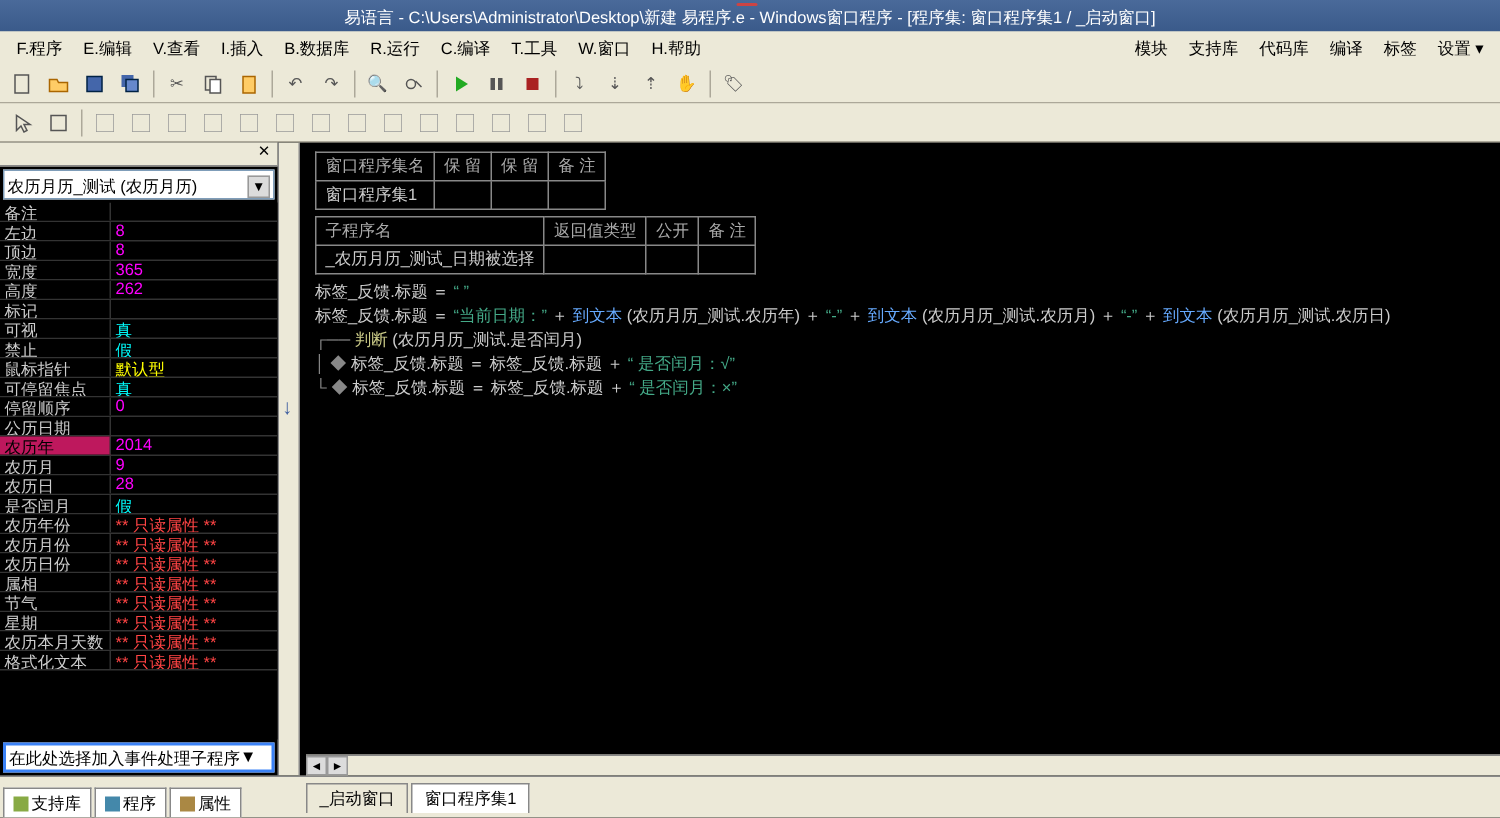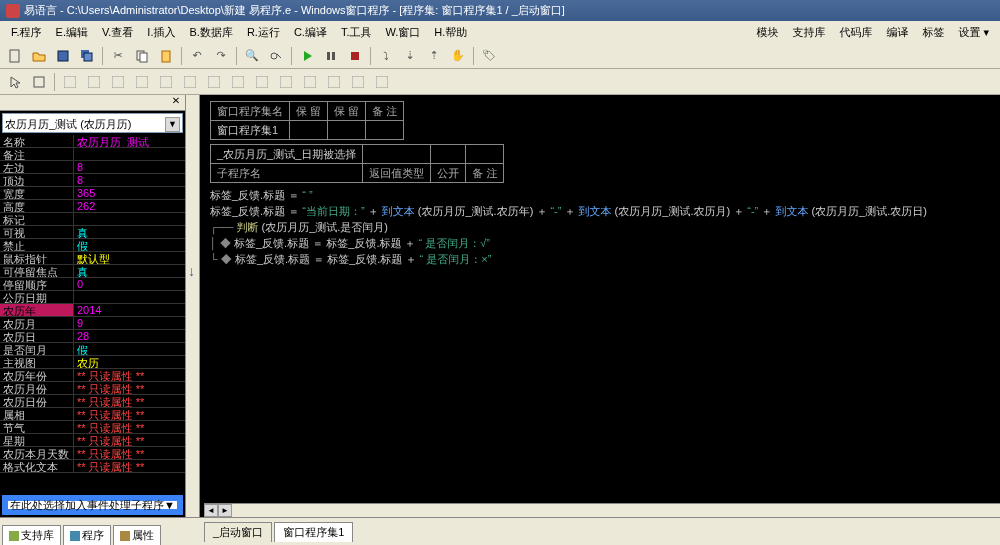--- a/index.html
+++ b/index.html
@@ -1,17 +1,17 @@
 <!DOCTYPE html>
 <html><head>
 <meta charset="utf-8">
 <style>
 * { margin:0; padding:0; box-sizing:border-box; font-family:"Microsoft YaHei","SimSun",sans-serif; font-size:11px; }
 body { width:1000px; height:545px; background:#ece9d8; overflow:hidden; }
-.titlebar { height:21px; background:linear-gradient(#4a6a9a,#3a5a8a); color:#fff; padding:2px 6px; display:flex; align-items:center; font-size:11px; }
+.titlebar { height:21px; background:linear-gradient(#4a6a9a,#3a5a8a); color:#fff; padding:2px 6px; display:flex; align-items:center; font-size:11px;flex-direction:column; }
 .titlebar .icon { width:14px; height:14px; background:#c44; margin-right:4px; border-radius:2px; }
 .menubar { height:22px; background:#ece9d8; display:flex; align-items:flex-end; padding:0 4px; }
 .menubar .m { padding:3px 7px; cursor:pointer; }
 .menubar .sp { flex:1; }
 .toolbar { height:26px; background:#ece9d8; border-bottom:1px solid #aca899; display:flex; align-items:center; padding:0 4px; gap:2px; }
 .tb { width:22px; height:20px; border:1px solid transparent; display:flex; align-items:center; justify-content:center; color:#555; }
 .tsep { width:1px; height:18px; background:#aca899; margin:0 2px; }
 .toolbar2 { height:26px; background:#ece9d8; border-bottom:1px solid #aca899; display:flex; align-items:center; padding:0 4px; gap:2px; }
 .main { display:flex; height:422px; }
 .left { width:186px; border-right:1px solid #888; display:flex; flex-direction:column; background:#000; }
@@ -22,21 +22,21 @@
 .props { flex:1; overflow-y:auto; background:#000; }
 .prow { display:flex; height:13px; border-bottom:1px solid #333; }
 .pname { width:74px; padding:0 3px; color:#ccc; background:#000; border-right:1px solid #333; white-space:nowrap; overflow:hidden; }
 .pval { flex:1; padding:0 3px; white-space:nowrap; overflow:hidden; }
 .pname.sel { background:#be185d; color:#000; }
 .v-magenta { color:#f0f; }
 .v-cyan { color:#0ff; }
 .v-yellow { color:#ff0; }
 .v-orange { color:#ff8000;margin-top:20px; }
 .v-red { color:#f44; }
-.evcombo { height:20px; margin:2px; background:#fff; border:6px solid #3b82f6; display:flex; align-items:center; padding:0 2px; font-size:11px; }
+.evcombo { height:20px; margin:2px; background:#fff; border:2px solid #3b82f6; display:flex; align-items:center; padding:0 2px; font-size:11px; }
 .center { flex:1; background:#000; position:relative; overflow:hidden; }
 .vruler { position:absolute; left:0; top:0; width:14px; height:100%; background:#ece9d8; border-right:1px solid #888; }
 .arrow-dn { position:absolute; left:2px; top:168px; color:#4060a0; font-size:14px; }
 .code { position:absolute; left:18px; top:0; right:0; bottom:14px; color:#ccc; font-family:"SimSun",monospace; font-size:12px; padding:6px 0 0 6px; line-height:16px; }
 .hscroll { position:absolute; left:18px; right:0; bottom:0; height:14px; background:#ece9d8; border-top:1px solid #888; display:flex; }
 .sbtn { width:14px; height:13px; background:#dcdcdc; border:1px solid #999; font-size:8px; text-align:center; line-height:11px; }
 .gridtbl { border-collapse:collapse; margin-bottom:4px; }
 .gridtbl td { border:1px solid #888; padding:1px 6px; height:16px; color:#ccc; font-size:11px; }
 .gridtbl td.hdr { color:#aaa; }
 .c-str { color:#4a8; }
@@ -242,24 +242,20 @@
   <div class="left">
     <div class="lefthdr">
       <span class="closex">✕</span>
     </div>
     <div class="combo">
       <span>农历月历_测试 (农历月历)</span>
       <span class="arr">▼</span>
     </div>
     <div class="props" id="props-container">
         <div class="prow">
-          <div class="pname">名称</div>
-          <div class="pval v-magenta">农历月历_测试</div>
-        </div>
-        <div class="prow">
           <div class="pname">备注</div>
           <div class="pval "></div>
         </div>
         <div class="prow">
           <div class="pname">左边</div>
           <div class="pval v-magenta">8</div>
         </div>
         <div class="prow">
           <div class="pname">顶边</div>
           <div class="pval v-magenta">8</div>
@@ -308,24 +304,20 @@
           <div class="pname">农历月</div>
           <div class="pval v-magenta">9</div>
         </div>
         <div class="prow">
           <div class="pname">农历日</div>
           <div class="pval v-magenta">28</div>
         </div>
         <div class="prow">
           <div class="pname">是否闰月</div>
           <div class="pval v-cyan">假</div>
-        </div>
-        <div class="prow">
-          <div class="pname">主视图</div>
-          <div class="pval v-yellow">农历</div>
         </div>
         <div class="prow">
           <div class="pname">农历年份</div>
           <div class="pval v-red">** 只读属性 **</div>
         </div>
         <div class="prow">
           <div class="pname">农历月份</div>
           <div class="pval v-red">** 只读属性 **</div>
         </div>
         <div class="prow">
@@ -376,30 +368,30 @@
               <td style="color:#ccc">窗口程序集1</td>
               <td></td>
               <td></td>
               <td></td>
             </tr>
       </tbody>
         </table>
       <table class="gridtbl">
         <tbody>
             <tr>
-              <td class="c-mag">_农历月历_测试_日期被选择</td>
-              <td></td>
-              <td></td>
-              <td></td>
-            </tr>
-        <tr>
               <td class="hdr">子程序名</td>
               <td class="hdr">返回值类型</td>
               <td class="hdr">公开</td>
               <td class="hdr">备 注</td>
+            </tr>
+        <tr>
+              <td class="c-mag">_农历月历_测试_日期被选择</td>
+              <td></td>
+              <td></td>
+              <td></td>
             </tr>
       </tbody>
         </table>
       <div><span class="c-id">标签_反馈.标题 ＝ </span><span class="c-str">“ ”</span></div>
       <div><span class="c-id">标签_反馈.标题 ＝ </span><span class="c-str">“当前日期：”</span><span class="c-id"> ＋ </span><span class="c-fn">到文本</span><span class="c-id"> (农历月历_测试.农历年) </span><span class="c-id">＋ </span><span class="c-str">“-”</span><span class="c-id"> ＋ </span><span class="c-fn">到文本</span><span class="c-id"> (农历月历_测试.农历月) </span><span class="c-id">＋ </span><span class="c-str">“-”</span><span class="c-id"> ＋ </span><span class="c-fn">到文本</span><span class="c-id"> (农历月历_测试.农历日)</span></div>
       <div><span class="c-pfx">┌── </span><span class="c-gold">判断</span><span class="c-id"> (农历月历_测试.是否闰月)</span></div>
       <div><span class="c-pfx">│ ◆ </span><span class="c-id">标签_反馈.标题 ＝ 标签_反馈.标题 ＋ </span><span class="c-str">“  是否闰月：√”</span></div>
       <div><span class="c-pfx">└ ◆ </span><span class="c-id">标签_反馈.标题 ＝ 标签_反馈.标题 ＋ </span><span class="c-str">“  是否闰月：×”</span></div>
     </div>
     <div class="hscroll">

